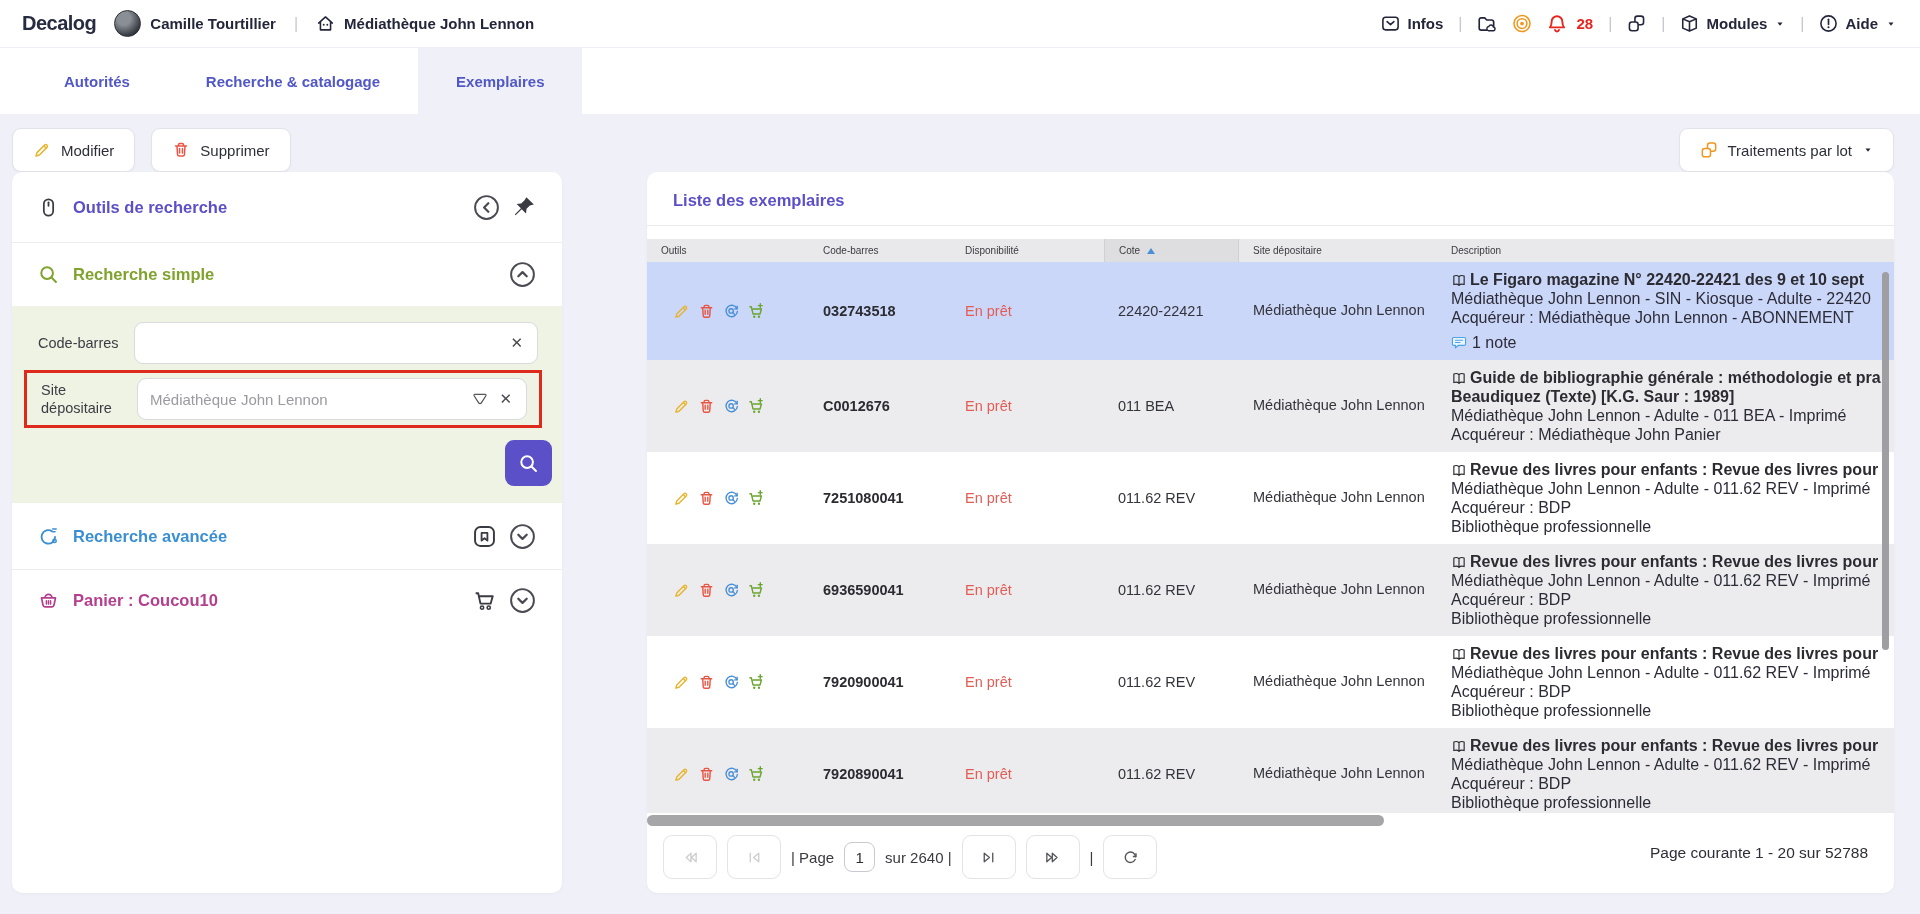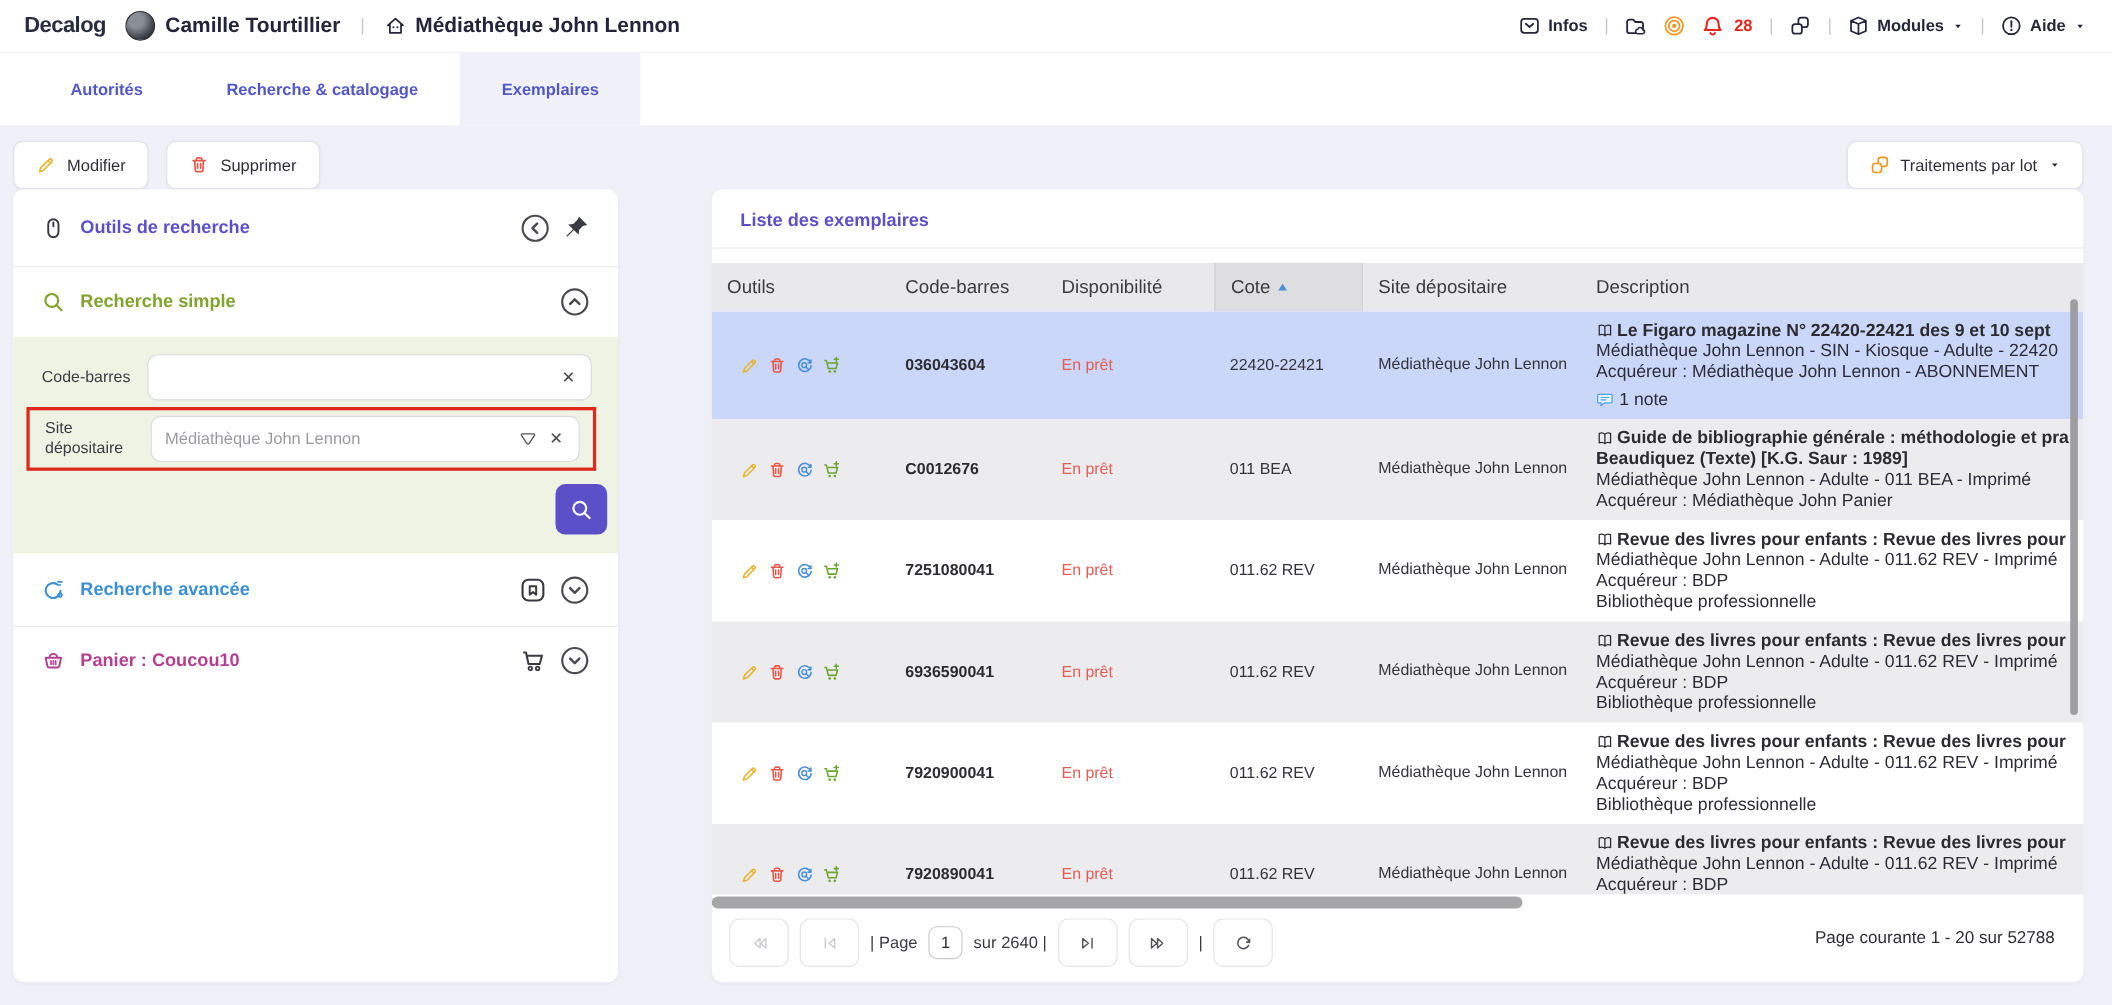--- a/index.html
+++ b/index.html
@@ -5,21 +5,21 @@
   * { box-sizing: border-box; margin: 0; padding: 0; }
   html,body { width:1920px; height:914px; overflow:hidden; }
   body { font-family:"Liberation Sans", sans-serif; background:#f0f1f8; color:#2c2c38; }
   .icon { display:inline-block; vertical-align:middle; flex:none; }
 
   
   .app-header { height:48px; background:#fff; display:flex; align-items:center; justify-content:space-between; padding:0 24px 0 22px; border-bottom:1px solid #eeeef4; }
   .hdr-left { display:flex; align-items:center; gap:18px; }
   .logo { font-size:20px; font-weight:bold; color:#272c41; letter-spacing:-0.5px; }
   .avatar { width:27px; height:27px; border-radius:50%; background:radial-gradient(circle at 35% 30%, #8a8f96 0 28%, #3a3f46 70%, #16181c); border:1px solid #2a2d33; }
-  .hdr-user, .hdr-site { display:flex; align-items:center; gap:9px; font-weight:bold; font-size:19px; color:#23263a; }
+  .hdr-user, .hdr-site { display:flex; align-items:center; gap:9px; font-weight:bold; font-size:15px; color:#23263a; }
   .hdr-sep { color:#c7c7d0; font-size:16px; }
   .hdr-right { display:flex; align-items:center; gap:15px; }
   .hdr-item { display:flex; align-items:center; gap:7px; font-weight:bold; font-size:15px; color:#23263a; }
   .badge-count { color:#e8251d; font-weight:bold; font-size:15px; margin-left:2px; }
   .caret { width:10px; height:10px; color:#23263a; margin-left:1px; }
 
   
   .tabbar { height:66px; background:#fff; display:flex; padding-left:26px; }
   .tab { display:flex; align-items:center; padding:0 38px; font-weight:bold; font-size:15px; color:#5157c5; cursor:pointer; }
   .tab.active { background:#f0f1f8; }
@@ -60,21 +60,21 @@
   .funnel { width:16px; height:16px; color:#55555c; margin-right:9px; cursor:pointer; }
   .red-box { border:3px solid #dd2a1d; margin:2px 20px 4px 12px; padding:5px 0; }
   .red-box .field-row { padding:0 12px 0 14px; margin-bottom:0; }
   .search-row { display:flex; justify-content:flex-end; padding:8px 10px 17px 0; }
   .search-btn { width:47px; height:46px; background:var(--accent-purple); border:none; border-radius:9px; display:flex; align-items:center; justify-content:center; color:#fff; cursor:pointer; }
 
   
   .main-card { flex:1; background:#fff; border-radius:10px; position:relative; display:flex; flex-direction:column; overflow:hidden; box-shadow:0 1px 3px rgba(40,40,80,.05); }
   .list-title { padding:19px 26px 15px; color:var(--accent-purple); font-weight:bold; font-size:16.5px; border-bottom:1px solid #eaeaee; }
   .grid-cols { display:grid; grid-template-columns:162px 125px 170px 135px 198px 1fr; }
-  .thead { background:#e9e9eb; height:44px; align-items:stretch; margin-top:13px; font-size:17px; color:#3a3a40; }
+  .thead { background:#e9e9eb; height:23px; align-items:stretch; margin-top:13px; font-size:10px; color:#3a3a40; }
   .th { display:flex; align-items:center; padding-left:14px; cursor:pointer; }
   .th.sorted { background:#dedee1; border-left:1px solid #cfcfd4; border-right:1px solid #cfcfd4; gap:7px; }
   .th-dispo { padding-left:31px; }
   .sort-asc { width:0; height:0; border-left:4.5px solid transparent; border-right:4.5px solid transparent; border-bottom:6px solid #4a90d9; }
   .tbody { flex:1; overflow:hidden; }
   .trow { cursor:pointer; }
   .trow.sel { background:var(--selected-row); }
   .trow.alt { background:#ececee; }
   .trow.plain { background:#fff; }
   .td { display:flex; align-items:center; font-size:14.5px; color:#33333b; }
@@ -441,21 +441,21 @@
       <svg class="icon" style="color:var(--icon-red)">
                 <use href="#ic-trash"></use>
               </svg>
       <svg class="icon" style="color:var(--icon-blue)">
                 <use href="#ic-refresh-search"></use>
               </svg>
       <svg class="icon" style="color:var(--icon-green)">
                 <use href="#ic-cart-plus"></use>
               </svg>
     </div>
-    <div class="td td-barcode">036043604</div>
+    <div class="td td-barcode">032743518</div>
     <div class="td td-avail">En prêt</div>
     <div class="td td-cote">22420-22421</div>
     <div class="td td-site">Médiathèque John Lennon</div>
     <div class="td-desc">
       <div>
                 <div class="tline"><svg class="icon">
                     <use href="#ic-book"></use>
                   </svg><span>Le Figaro magazine N° 22420-22421 des 9 et 10 sept</span></div>
               </div>
       <div>

